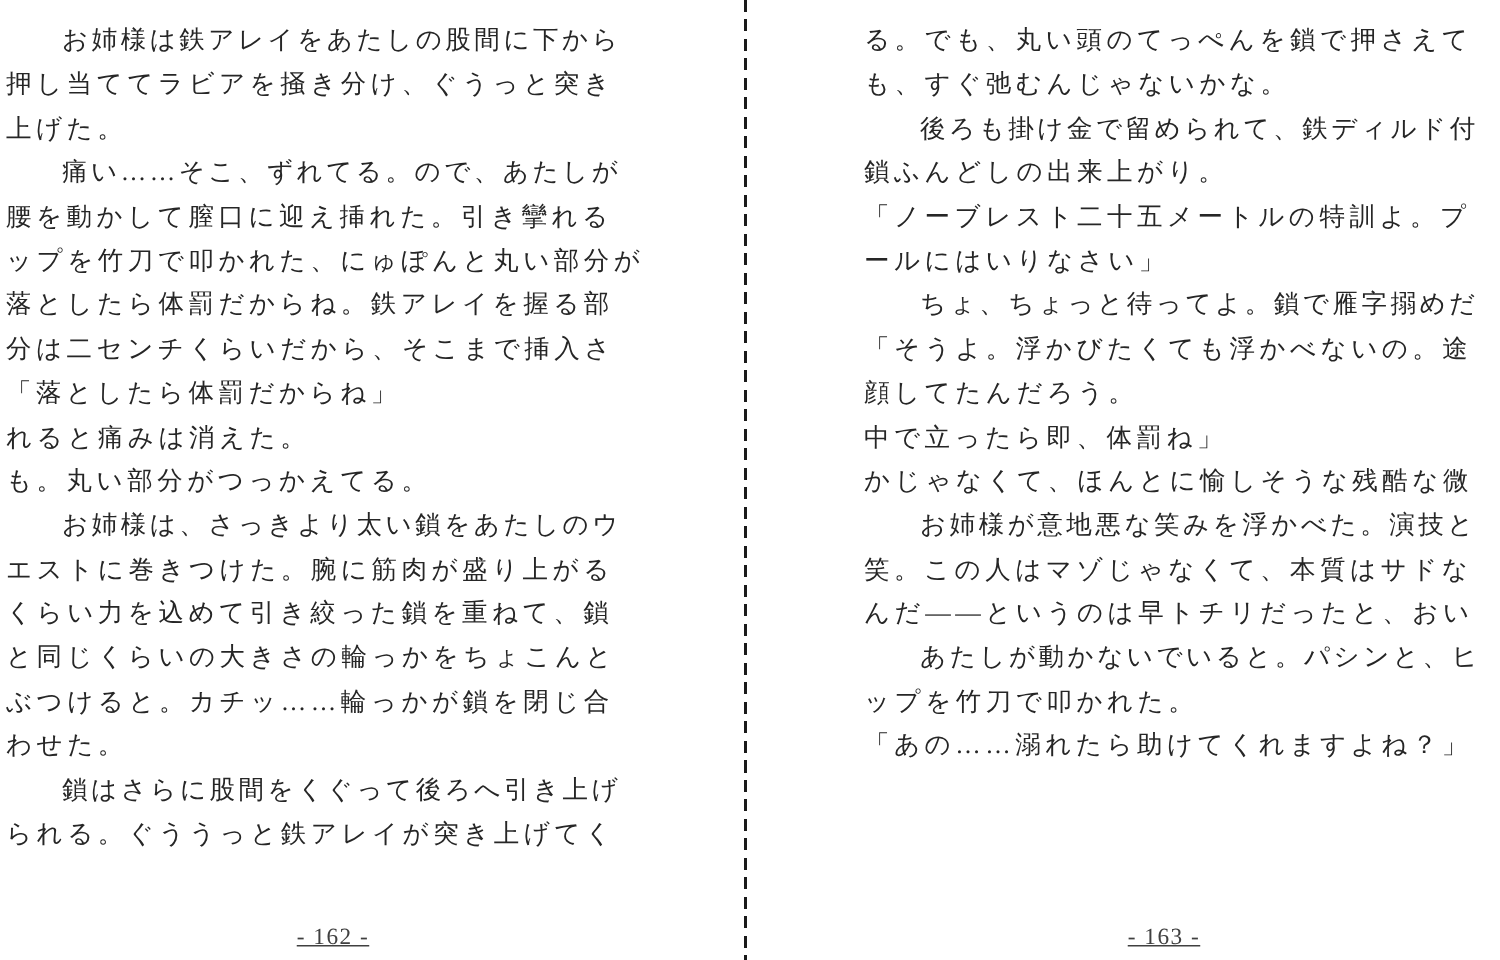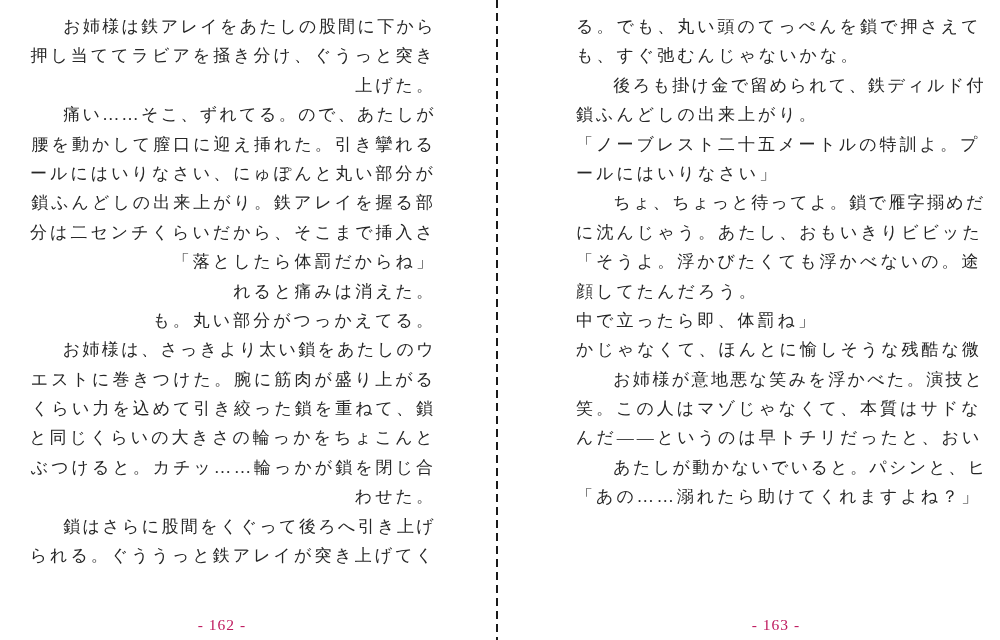--- a/index.html
+++ b/index.html
@@ -32,21 +32,21 @@
     top: 0;
     width: 2px;
     height: 640px;
     background: repeating-linear-gradient(180deg, #1a1a1a 0px, #1a1a1a 8px, transparent 8px, transparent 13px);
   }
 
   .text-block {
     position: absolute;
     top: 12px;
   }
-  .page-left  .text-block { left: 20px;  width: 416px; text-align: right; }
+  .page-left  .text-block { left: 4px;  width: 416px; }
   .page-right .text-block { left: 77px; width: 400px; }
 
   .text-line {
     height: 29.4px;
     line-height: 29.4px;
     font-size: 17px;
     letter-spacing: 3px;
     white-space: nowrap;
   }
   .text-line.indented {
@@ -55,39 +55,40 @@
   }
 
   .page-number {
     position: absolute;
     top: 611px;
     height: 28px;
     line-height: 28px;
     text-align: center;
     font-size: 15.5px;
     letter-spacing: 1px;
-    color: #be185d;
+    color: #404040;
+    text-decoration: underline;
   }
   .page-left  .page-number { left: 16px; width: 412px; }
   .page-right .page-number { left: 77px; width: 400px; }
 </style>
 </head>
 <body>
 
 <div class="spread">
 
   <section class="page page-left">
     <div class="text-block">
         <div class="text-line indented">　お姉様は鉄アレイをあたしの股間に下から</div>
         <div class="text-line">押し当ててラビアを掻き分け、ぐうっと突き</div>
         <div class="text-line">上げた。</div>
         <div class="text-line indented">　痛い……そこ、ずれてる。ので、あたしが</div>
         <div class="text-line">腰を動かして膣口に迎え挿れた。引き攣れる</div>
-        <div class="text-line">ールにはいりなさい、にゅぽんと丸い部分が</div>
-        <div class="text-line">鎖ふんどしの出来上がり。鉄アレイを握る部</div>
+        <div class="text-line">ップを竹刀で叩かれた、にゅぽんと丸い部分が</div>
+        <div class="text-line">落としたら体罰だからね。鉄アレイを握る部</div>
         <div class="text-line">分は二センチくらいだから、そこまで挿入さ</div>
         <div class="text-line">「落としたら体罰だからね」</div>
         <div class="text-line">れると痛みは消えた。</div>
         <div class="text-line">も。丸い部分がつっかえてる。</div>
         <div class="text-line indented">　お姉様は、さっきより太い鎖をあたしのウ</div>
         <div class="text-line">エストに巻きつけた。腕に筋肉が盛り上がる</div>
         <div class="text-line">くらい力を込めて引き絞った鎖を重ねて、鎖</div>
         <div class="text-line">と同じくらいの大きさの輪っかをちょこんと</div>
         <div class="text-line">ぶつけると。カチッ……輪っかが鎖を閉じ合</div>
         <div class="text-line">わせた。</div>
@@ -101,27 +102,27 @@
 
   <section class="page page-right">
     <div class="text-block">
         <div class="text-line">る。でも、丸い頭のてっぺんを鎖で押さえて</div>
         <div class="text-line">も、すぐ弛むんじゃないかな。</div>
         <div class="text-line indented">　後ろも掛け金で留められて、鉄ディルド付</div>
         <div class="text-line">鎖ふんどしの出来上がり。</div>
         <div class="text-line">「ノーブレスト二十五メートルの特訓よ。プ</div>
         <div class="text-line">ールにはいりなさい」</div>
         <div class="text-line indented">　ちょ、ちょっと待ってよ。鎖で雁字搦めだ</div>
-        <div class="text-line">に沈んじゃう。あたし、おもいきりビビッた</div>
         <div class="text-line">「そうよ。浮かびたくても浮かべないの。途</div>
         <div class="text-line">顔してたんだろう。</div>
         <div class="text-line">中で立ったら即、体罰ね」</div>
         <div class="text-line">かじゃなくて、ほんとに愉しそうな残酷な微</div>
         <div class="text-line indented">　お姉様が意地悪な笑みを浮かべた。演技と</div>
         <div class="text-line">笑。この人はマゾじゃなくて、本質はサドな</div>
         <div class="text-line">んだ——というのは早トチリだったと、おい</div>
         <div class="text-line indented">　あたしが動かないでいると。パシンと、ヒ</div>
+        <div class="text-line">ップを竹刀で叩かれた。</div>
         <div class="text-line">「あの……溺れたら助けてくれますよね？」</div>
       </div>
     <div class="page-number">- 163 -</div>
   </section>
 
 </div>
 
 </body></html>

